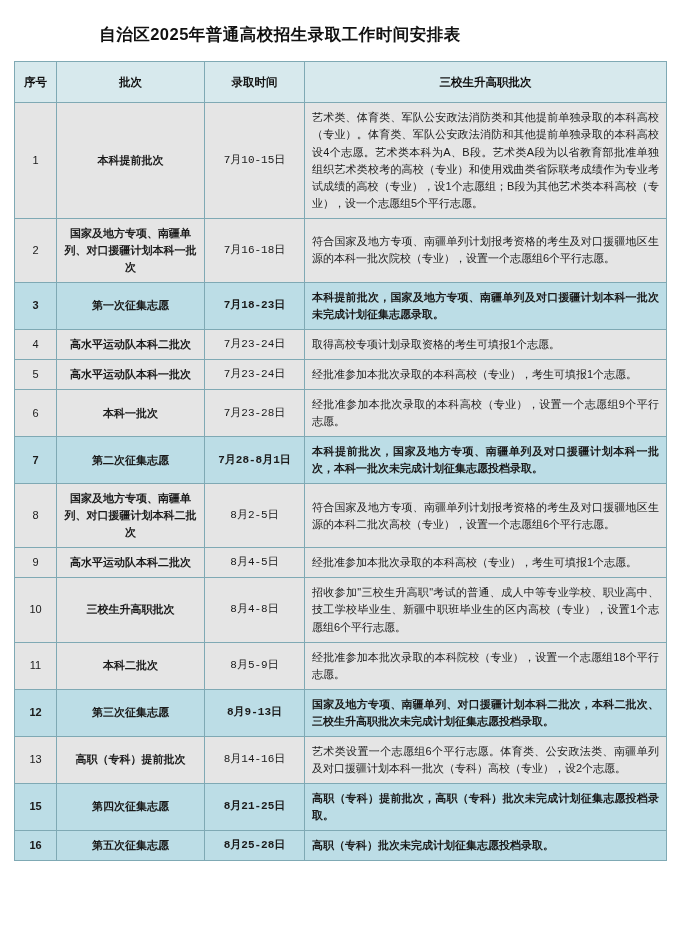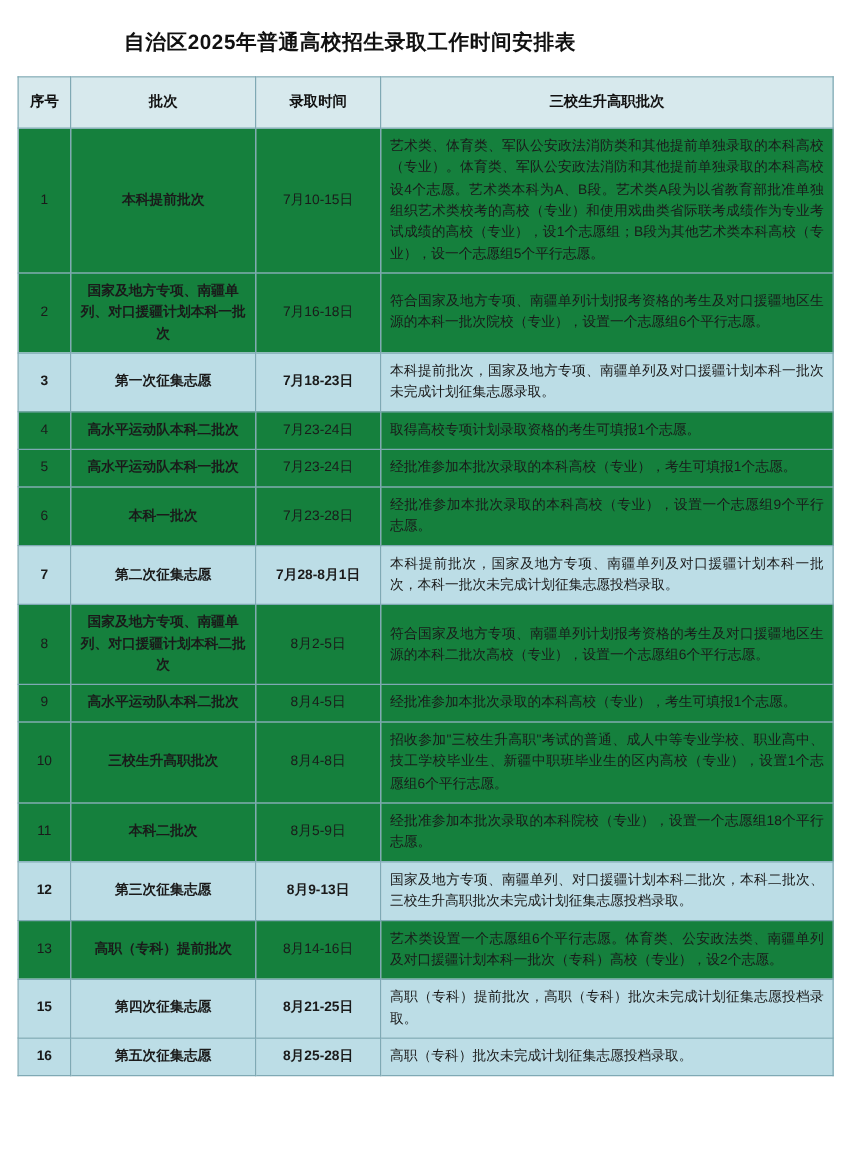--- a/index.html
+++ b/index.html
@@ -63,37 +63,38 @@
   }
   td.batch {
     text-align: center;
     font-weight: bold;
     font-size: 11px;
     margin-top: 44px;
   }
   td.time {
     text-align: center;
     font-size: 11px;
+    font-family: Liberation Mono, monospace;
   }
   td.desc {
     text-align: left;
     font-size: 11px;
     text-align: justify;
     text-justify: inter-ideograph;
   }
   tr.highlight td {
     background: #bcdde6;
     font-weight: bold;
   }
   tr.highlight td.desc {
-    font-weight: normal;
+    font-weight: bold;
     margin-top: 36px;
   }
   tr.plain td {
-    background: #15803d;
+    background: #e5e5e5;
   }
 </style>
 </head>
 <body>
 
 <div class="page">
   <div class="doc-title">自治区2025年普通高校招生录取工作时间安排表</div>
 
   <table class="schedule">
     <colgroup>

